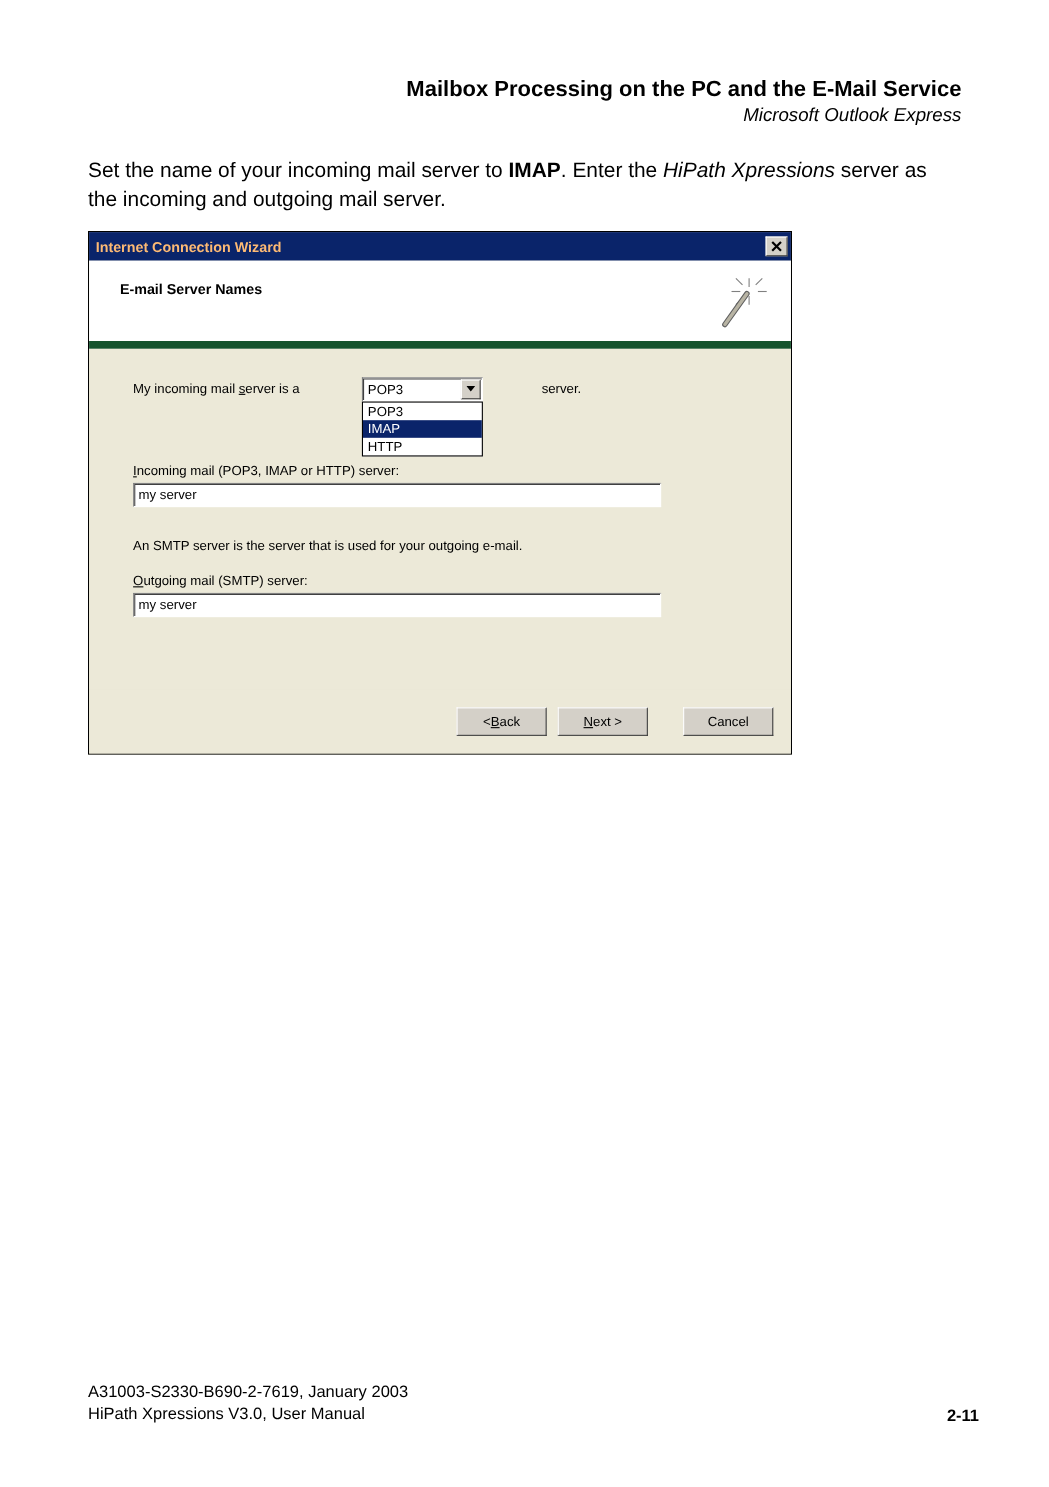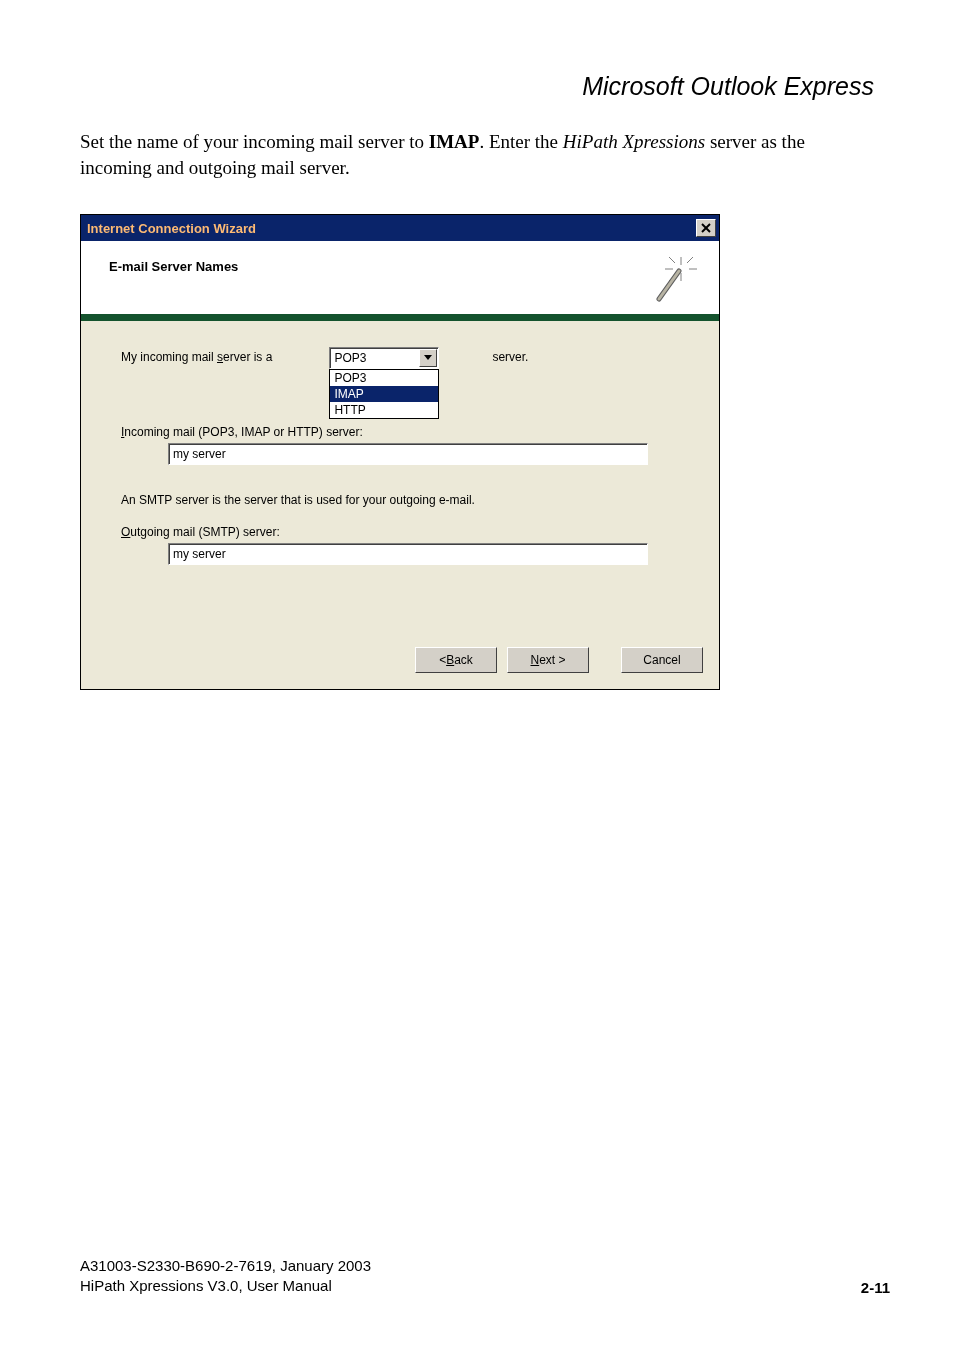--- a/index.html
+++ b/index.html
@@ -1,23 +1,23 @@
 <!DOCTYPE html>
 <html><head>
 <meta charset="utf-8">
 <style>
   * { box-sizing: border-box; margin: 0; padding: 0; }
   html, body { width: 954px; height: 1352px; font-family: Arial, Helvetica, sans-serif; background: #fff; color: #000; }
   .page { position: relative; width: 954px; height: 1352px; padding: 70px 80px 60px 80px; }
 
   .header { text-align: right; margin-bottom: 28px; }
   .header-title { font-weight: bold; font-size: 20px; }
-  .header-subtitle { font-style: italic; font-size: 25px; margin-top: 2px; }
+  .header-subtitle { font-style: italic; font-size: 17px; margin-top: 2px; }
 
-  .intro { font-size: 19px; line-height: 1.35; margin-bottom: 34px; font-family: Liberation Serif, serif; }
+  .intro { font-size: 19px; line-height: 1.35; margin-bottom: 16px; }
   .intro .bold { font-weight: bold; }
   .intro .italic { font-style: italic; }
 
   .dialog { width: 640px; border: 1px solid #000; background: #ece9d8; font-family: Tahoma, Arial, sans-serif; font-size: 12px; color: #000; }
   .titlebar { display: flex; align-items: center; justify-content: space-between; background: #0a246a; color: #fdba74; height: 26px; padding: 0 3px 0 6px; font-size: 13px; font-weight: bold; }
   .titlebar-buttons { display: flex; gap: 2px; }
   .title-btn { width: 20px; height: 18px; background: #d4d0c8; border-top: 1px solid #fff; border-left: 1px solid #fff; border-right: 1px solid #404040; border-bottom: 1px solid #404040; display: flex; align-items: center; justify-content: center; color: #000; }
   .title-btn svg { display:block; }
 
   .wizard-header { background: #fff; height: 80px; position: relative; border-bottom: 7px solid #14532d; text-decoration: underline; }
@@ -35,38 +35,39 @@
   .combo-text { font-size: 12px; white-space: nowrap; }
   .combo-button { width: 18px; height: 18px; border-top: 1px solid #fff; border-left: 1px solid #fff; border-right: 1px solid #404040; border-bottom: 1px solid #404040; background: #d4d0c8; display:flex; align-items:center; justify-content:center; margin-right:1px; }
   .combo-list { position: absolute; left: 0; top: 22px; width: 110px; border: 1px solid #000; background: #fff; z-index: 2; }
   .combo-item { padding: 1px 4px; font-size: 12px; }
   .combo-item.selected { background: #0a246a; color: #fff; }
 
   .after-server { margin-left: 6px; padding-top: 3px; }
 
   .label-block { margin-top: 56px; }
   .field-label { font-size: 12px; display: block; margin-bottom: 4px; }
-  .text-input { width: 480px; height: 22px; border-top: 1px solid #808080; border-left: 1px solid #808080; border-right: 1px solid #fff; border-bottom: 1px solid #fff; box-shadow: inset 1px 1px 0 #404040; background: #fff; padding: 2px 4px; font-size: 12px; font-family: Tahoma, Arial, sans-serif; margin-left: 47px; }
+  .text-input { width: 480px; height: 22px; border-top: 1px solid #808080; border-left: 1px solid #808080; border-right: 1px solid #fff; border-bottom: 1px solid #fff; box-shadow: inset 1px 1px 0 #404040; background: #fff; padding: 2px 4px; font-size: 12px; font-family: Tahoma, Arial, sans-serif; }
 
   .smtp-note { margin-top: 28px; margin-bottom: 18px; font-size: 12px; }
   .label-block2 { margin-top: 6px; }
   .wizard-footer { display: flex; justify-content: flex-end; gap: 10px; padding: 16px 16px 16px 16px; background: #ece9d8; border-top: none; }
   .wizard-button { min-width: 82px; height: 26px; border-top: 1px solid #fff; border-left: 1px solid #fff; border-right: 1px solid #404040; border-bottom: 1px solid #404040; background: #d4d0c8; font-size: 12px; font-family: Tahoma, Arial, sans-serif; display:inline-flex; align-items:center; justify-content:center; padding: 0 8px; }
   .cancel-gap { margin-left: 22px; }
 
   .page-footer { position: absolute; left: 80px; right: 64px; bottom: 56px; font-size: 15px; display: flex; justify-content: space-between; align-items: flex-end; }
   .page-footer-left { line-height: 1.35; }
   .page-footer-right { font-weight: bold; }
 </style>
 </head>
 <body>
 
 <div class="page">
 
   <div class="header">
+    <div class="header-title">Mailbox Processing on the PC and the E-Mail Service</div>
     <div class="header-subtitle">Microsoft Outlook Express</div>
   </div>
 
   <p class="intro">
     <span>Set the name of your incoming mail server to </span><span class="bold">IMAP</span><span>. Enter the </span><span class="italic">HiPath Xpressions</span><span> server as the incoming and outgoing mail server.</span>
   </p>
 
   <div class="dialog">
     <div class="titlebar">
       <span>Internet Connection Wizard</span>

